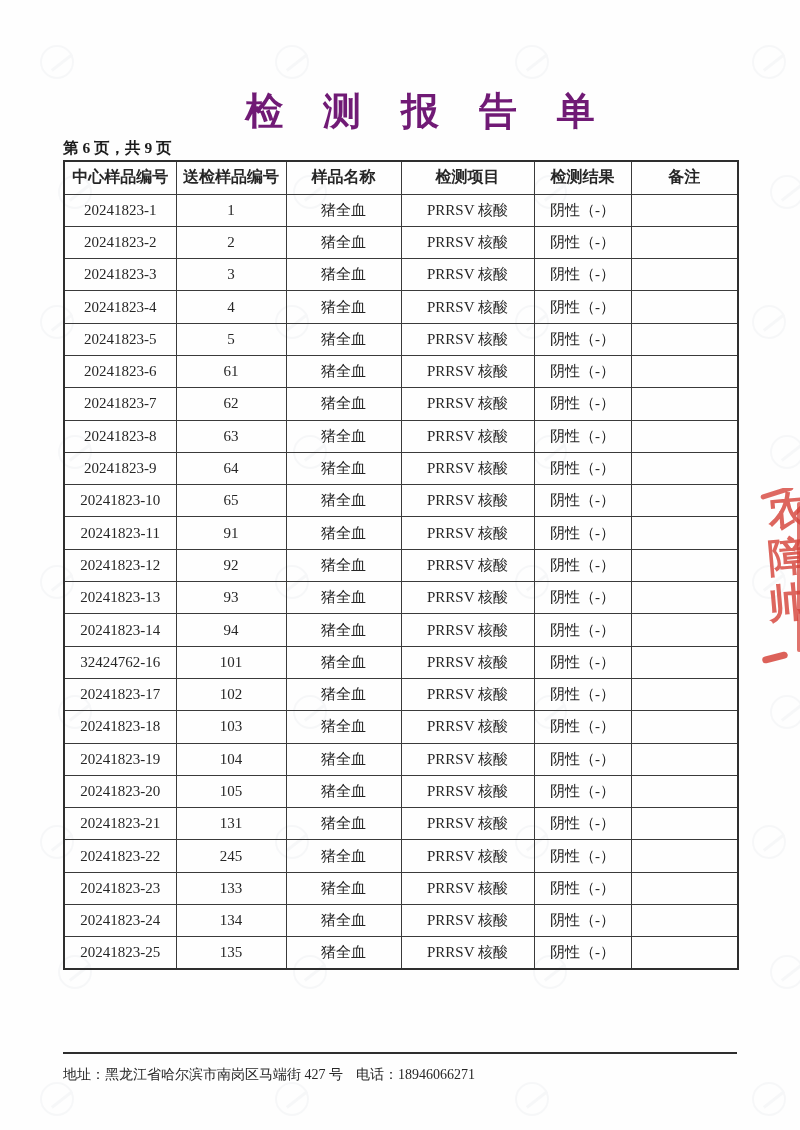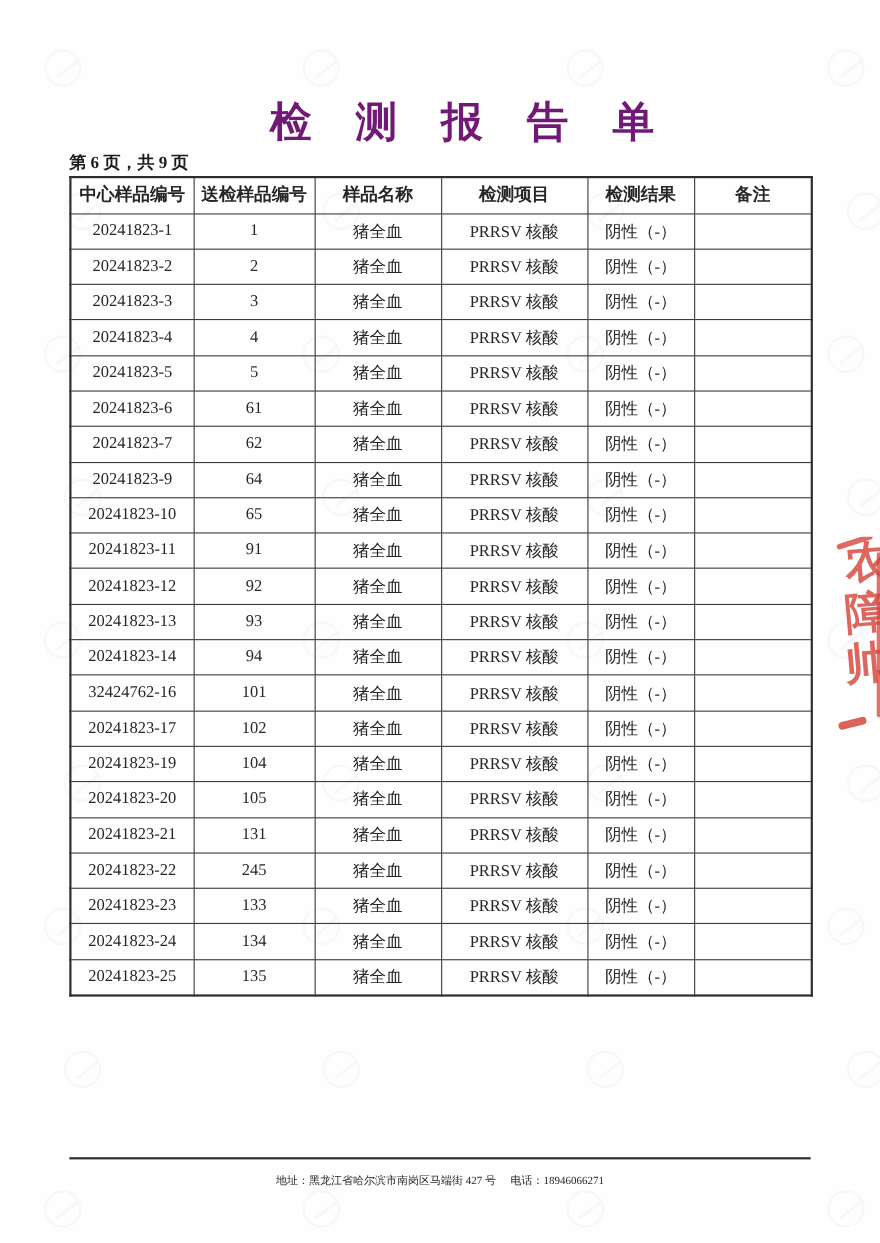--- a/index.html
+++ b/index.html
@@ -58,22 +58,22 @@
   .report-table th { height:33px; font-size:16px; font-weight:700;margin-left:32px; }
   .report-table td { height:32.3px; font-size:15px; font-weight:400; }
 
   
   .footer-rule {
     position:absolute; top:1052px; left:63px; width:674px;
     border-top:2px solid #2e2e2e;
   }
   .footer-line {
     position:absolute; top:1066px; left:63px; width:674px;
-    display:flex; justify-content:center;
-    font-size:10px; color:#262626; white-space:nowrap;gap:13px;
+    display:flex; justify-content:flex-start;
+    font-size:14px; color:#262626; white-space:nowrap;gap:13px;
   }
 
   
   .seal {
     position:absolute; top:488px; right:0; width:46px; height:190px;
     overflow:hidden; pointer-events:none;
   }
   .seal-char {
     position:relative; left:14px;
     font-size:40px; line-height:46px; font-weight:700;
@@ -213,20 +213,28 @@
         </tr>
         <tr>
           <td>20241823-7</td>
           <td>62</td>
           <td>猪全血</td>
           <td>PRRSV 核酸</td>
           <td>阴性（-）</td>
           <td></td>
         </tr>
         <tr>
+          <td>20241823-8</td>
+          <td>63</td>
+          <td>猪全血</td>
+          <td>PRRSV 核酸</td>
+          <td>阴性（-）</td>
+          <td></td>
+        </tr>
+        <tr>
           <td>20241823-9</td>
           <td>64</td>
           <td>猪全血</td>
           <td>PRRSV 核酸</td>
           <td>阴性（-）</td>
           <td></td>
         </tr>
         <tr>
           <td>20241823-10</td>
           <td>65</td>
@@ -271,20 +279,28 @@
           <td>32424762-16</td>
           <td>101</td>
           <td>猪全血</td>
           <td>PRRSV 核酸</td>
           <td>阴性（-）</td>
           <td></td>
         </tr>
         <tr>
           <td>20241823-17</td>
           <td>102</td>
+          <td>猪全血</td>
+          <td>PRRSV 核酸</td>
+          <td>阴性（-）</td>
+          <td></td>
+        </tr>
+        <tr>
+          <td>20241823-18</td>
+          <td>103</td>
           <td>猪全血</td>
           <td>PRRSV 核酸</td>
           <td>阴性（-）</td>
           <td></td>
         </tr>
         <tr>
           <td>20241823-19</td>
           <td>104</td>
           <td>猪全血</td>
           <td>PRRSV 核酸</td>

